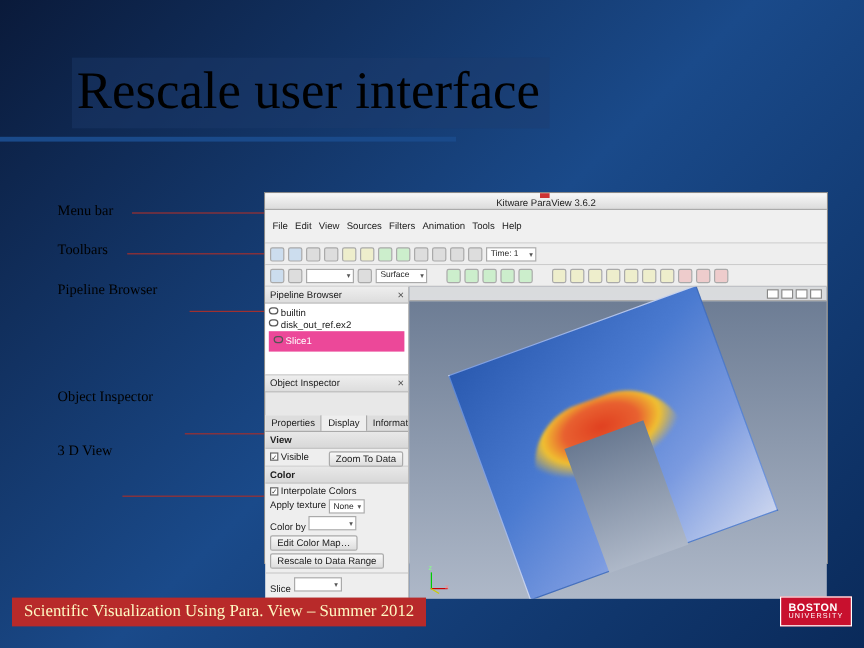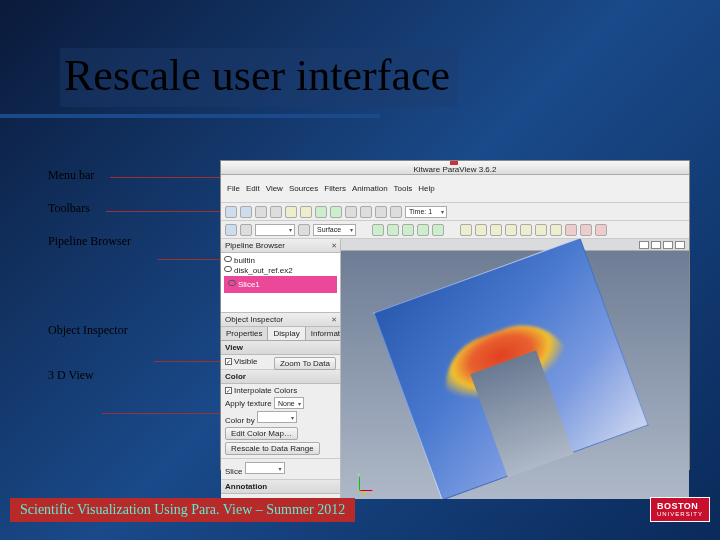--- a/index.html
+++ b/index.html
@@ -91,21 +91,21 @@
   .combo { height: 12px; background: #fff; border: 1px solid #aaa; font-size: 7px; padding: 0 14px 0 3px; position: relative; display: inline-flex; align-items: center; }
   .combo::after { content: "▾"; position: absolute; right: 2px; font-size: 6px; color: #555; }
   .body { display: flex; height: 260px; }
   .leftcol { width: 120px; border-right: 1px solid #bbb; display: flex; flex-direction: column; }
   .panel-title { height: 14px; background: linear-gradient(#eee,#ddd); border-bottom: 1px solid #bbb; display: flex; align-items: center; padding: 0 4px; font-size: 8px; position: relative; }
   .panel-title .x { position: absolute; right: 3px; font-size: 7px; color: #555; }
   .pipeline { flex: 0 0 60px; background: #fff; border-bottom: 1px solid #bbb; padding: 3px; }
   .pitem { display: flex; align-items: flex-start; gap: 2px; margin-bottom: 1px; }
   .eye { width: 8px; height: 6px; border: 1px solid #555; border-radius: 3px; }
   .pitem.sel { background: #ec4899; color: #fff; padding: 4px; }
-  .inspector { flex: 1; background: #eee; overflow: hidden; }
+  .inspector { flex: 1; background: #eee; overflow: hidden; margin-top: 19px; }
   .tabs { display: flex; border-bottom: 1px solid #aaa; background: #ddd; }
   .tab { padding: 2px 5px; border-right: 1px solid #aaa; }
   .tab.active { background: #eee; }
   .section { padding: 3px 4px; border-bottom: 1px solid #ccc; }
   .section-h { background: linear-gradient(#e8e8e8,#d8d8d8); font-weight: bold; margin: -3px -4px 2px -4px; padding: 2px 4px; border-bottom: 1px solid #bbb; }
   .chk { display: inline-block; width: 7px; height: 7px; border: 1px solid #666; background: #fff; margin-right: 2px; vertical-align: middle; }
   .chk.on::after { content: "✓"; font-size: 6px; position: relative; top: -2px; left: 0; color: #333; }
   .btn { display: inline-block; background: linear-gradient(#f8f8f8,#ddd); border: 1px solid #aaa; padding: 1px 5px; border-radius: 2px; }
   .view {
     flex: 1;
@@ -139,21 +139,21 @@
   .axes { position: absolute; bottom: 8px; left: 8px; width: 24px; height: 24px; }
   .axes .z { position: absolute; bottom: 0; left: 10px; width: 1px; height: 14px; background: #0c0; }
   .axes .x { position: absolute; bottom: 0; left: 10px; width: 14px; height: 1px; background: #c00; }
   .axes .y { position: absolute; bottom: 0; left: 10px; width: 8px; height: 1px; background: #cc0; transform: rotate(30deg); transform-origin: left; }
   .axlabel { position: absolute; font-size: 6px; color: #eee; }
   .footer {
     position: absolute;
     bottom: 18px;
     left: 10px;
     background: #b82a2a;
-    color: #5eead4;
+    color: #fef9c3;
     font-size: 14px;
     padding: 4px 10px;
   }
   .logo {
     position: absolute;
     bottom: 18px;
     right: 10px;
     background: #c8102e;
     color: #fff;
     font-size: 9px;

